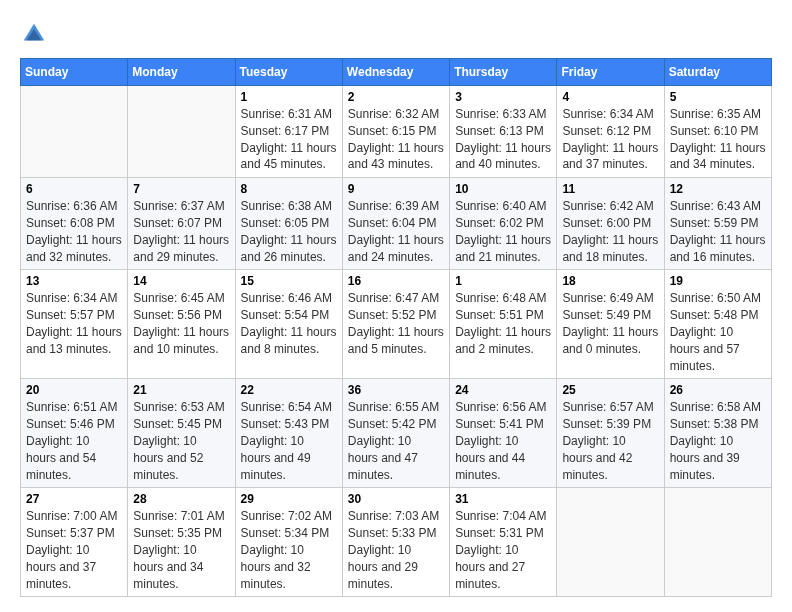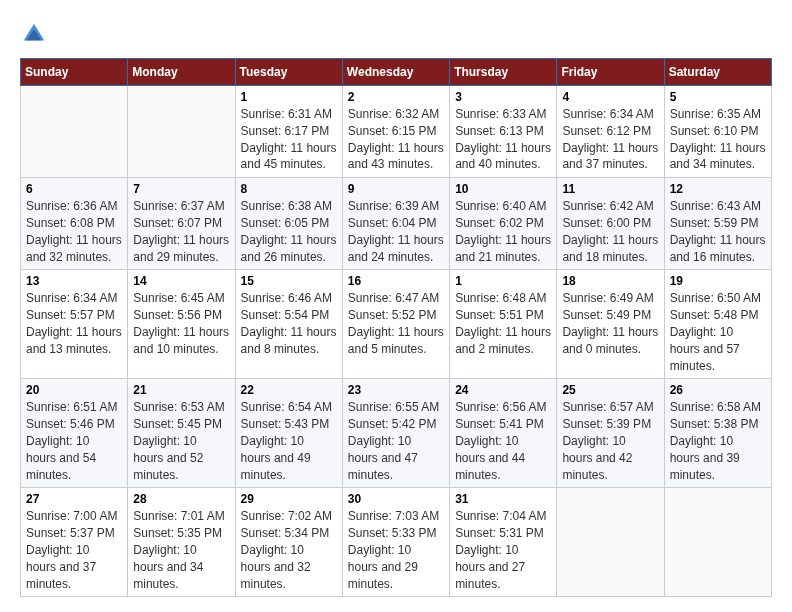--- a/index.html
+++ b/index.html
@@ -45,21 +45,21 @@
     .subtitle {
       font-size: 16px;
       color: #333;
     }
     .calendar {
       width: 100%;
       border-collapse: collapse;
       font-size: 11px;
     }
     .calendar th {
-      background-color: #7f1d1d;
+      background-color: #3b82f6;
       color: #fff;
       padding: 6px 4px;
       text-align: left;
       font-size: 12px;
       font-weight: bold;
       border: 1px solid #2a6db5;
     }
     .calendar td {
       border: 1px solid #ccc;
       vertical-align: top;
@@ -254,21 +254,21 @@
 Sunset: 5:45 PM
 Daylight: 10 hours and 52 minutes.</div>
         </td>
         <td>
           <span class="day-number">22</span>
           <div class="cell-content" style="white-space: pre-line;">Sunrise: 6:54 AM
 Sunset: 5:43 PM
 Daylight: 10 hours and 49 minutes.</div>
         </td>
         <td>
-          <span class="day-number">23</span>
+          <span class="day-number">36</span>
           <div class="cell-content" style="white-space: pre-line;">Sunrise: 6:55 AM
 Sunset: 5:42 PM
 Daylight: 10 hours and 47 minutes.</div>
         </td>
         <td>
           <span class="day-number">24</span>
           <div class="cell-content" style="white-space: pre-line;">Sunrise: 6:56 AM
 Sunset: 5:41 PM
 Daylight: 10 hours and 44 minutes.</div>
         </td>

